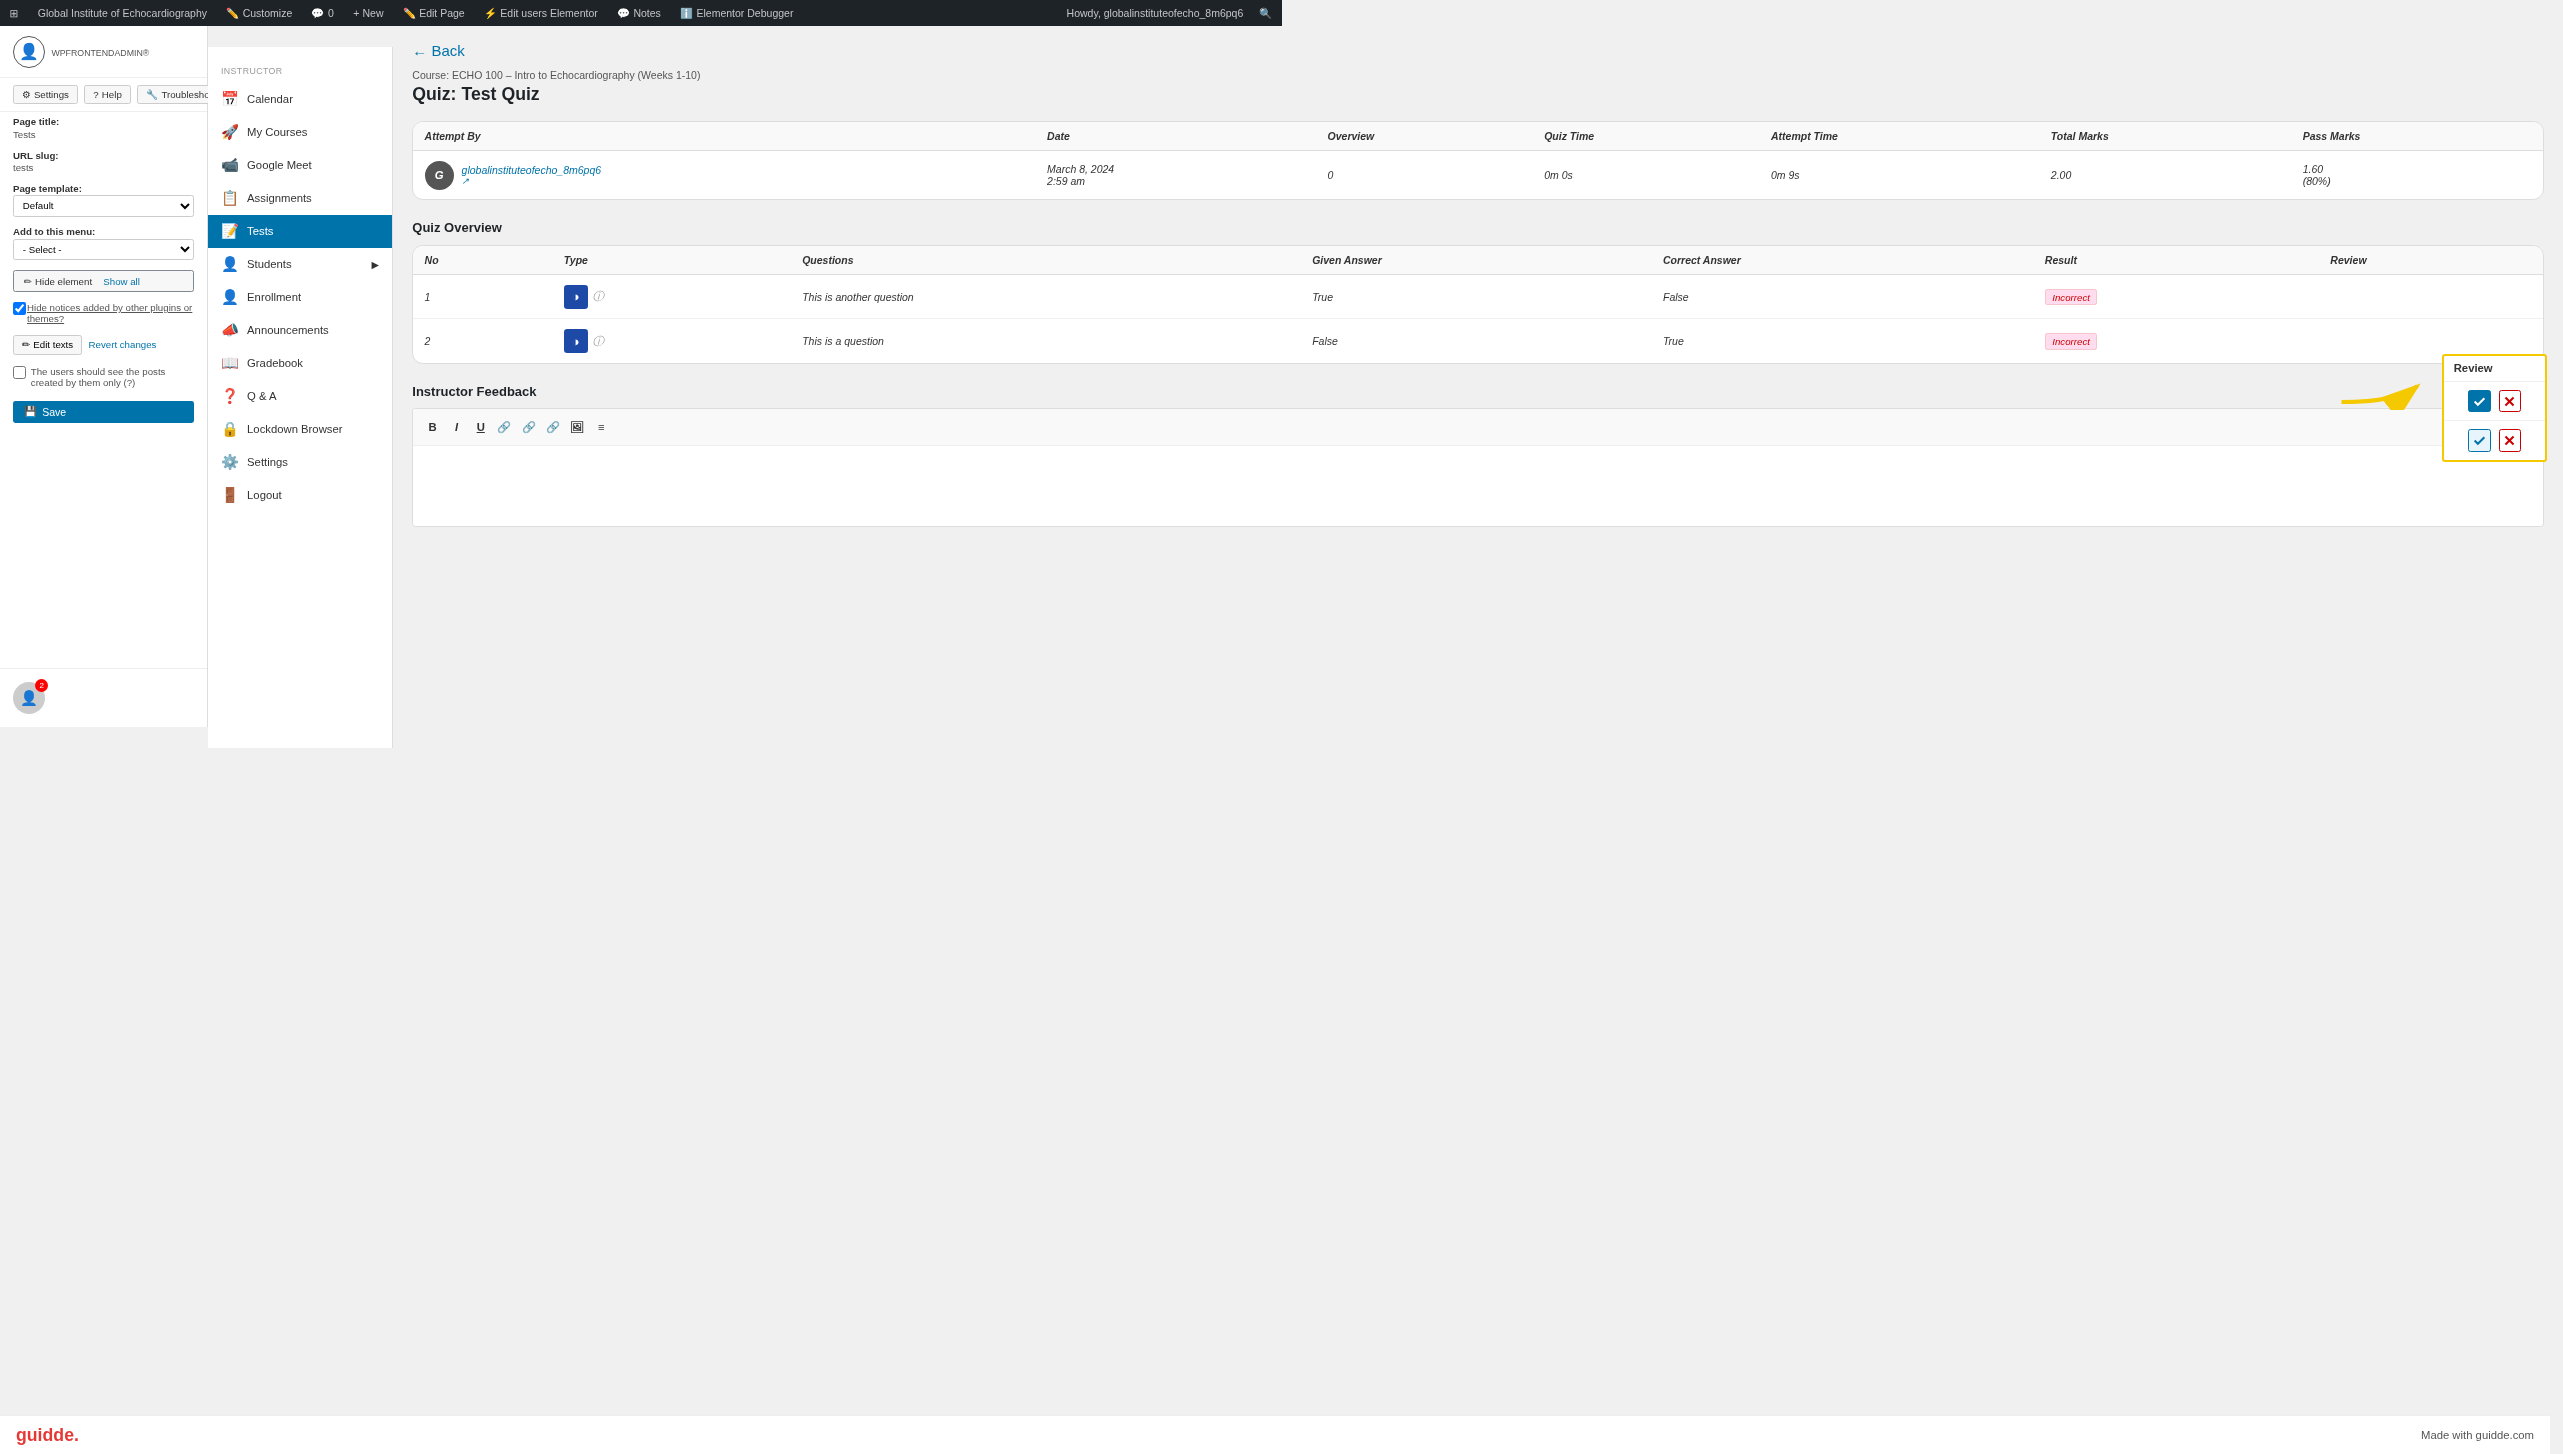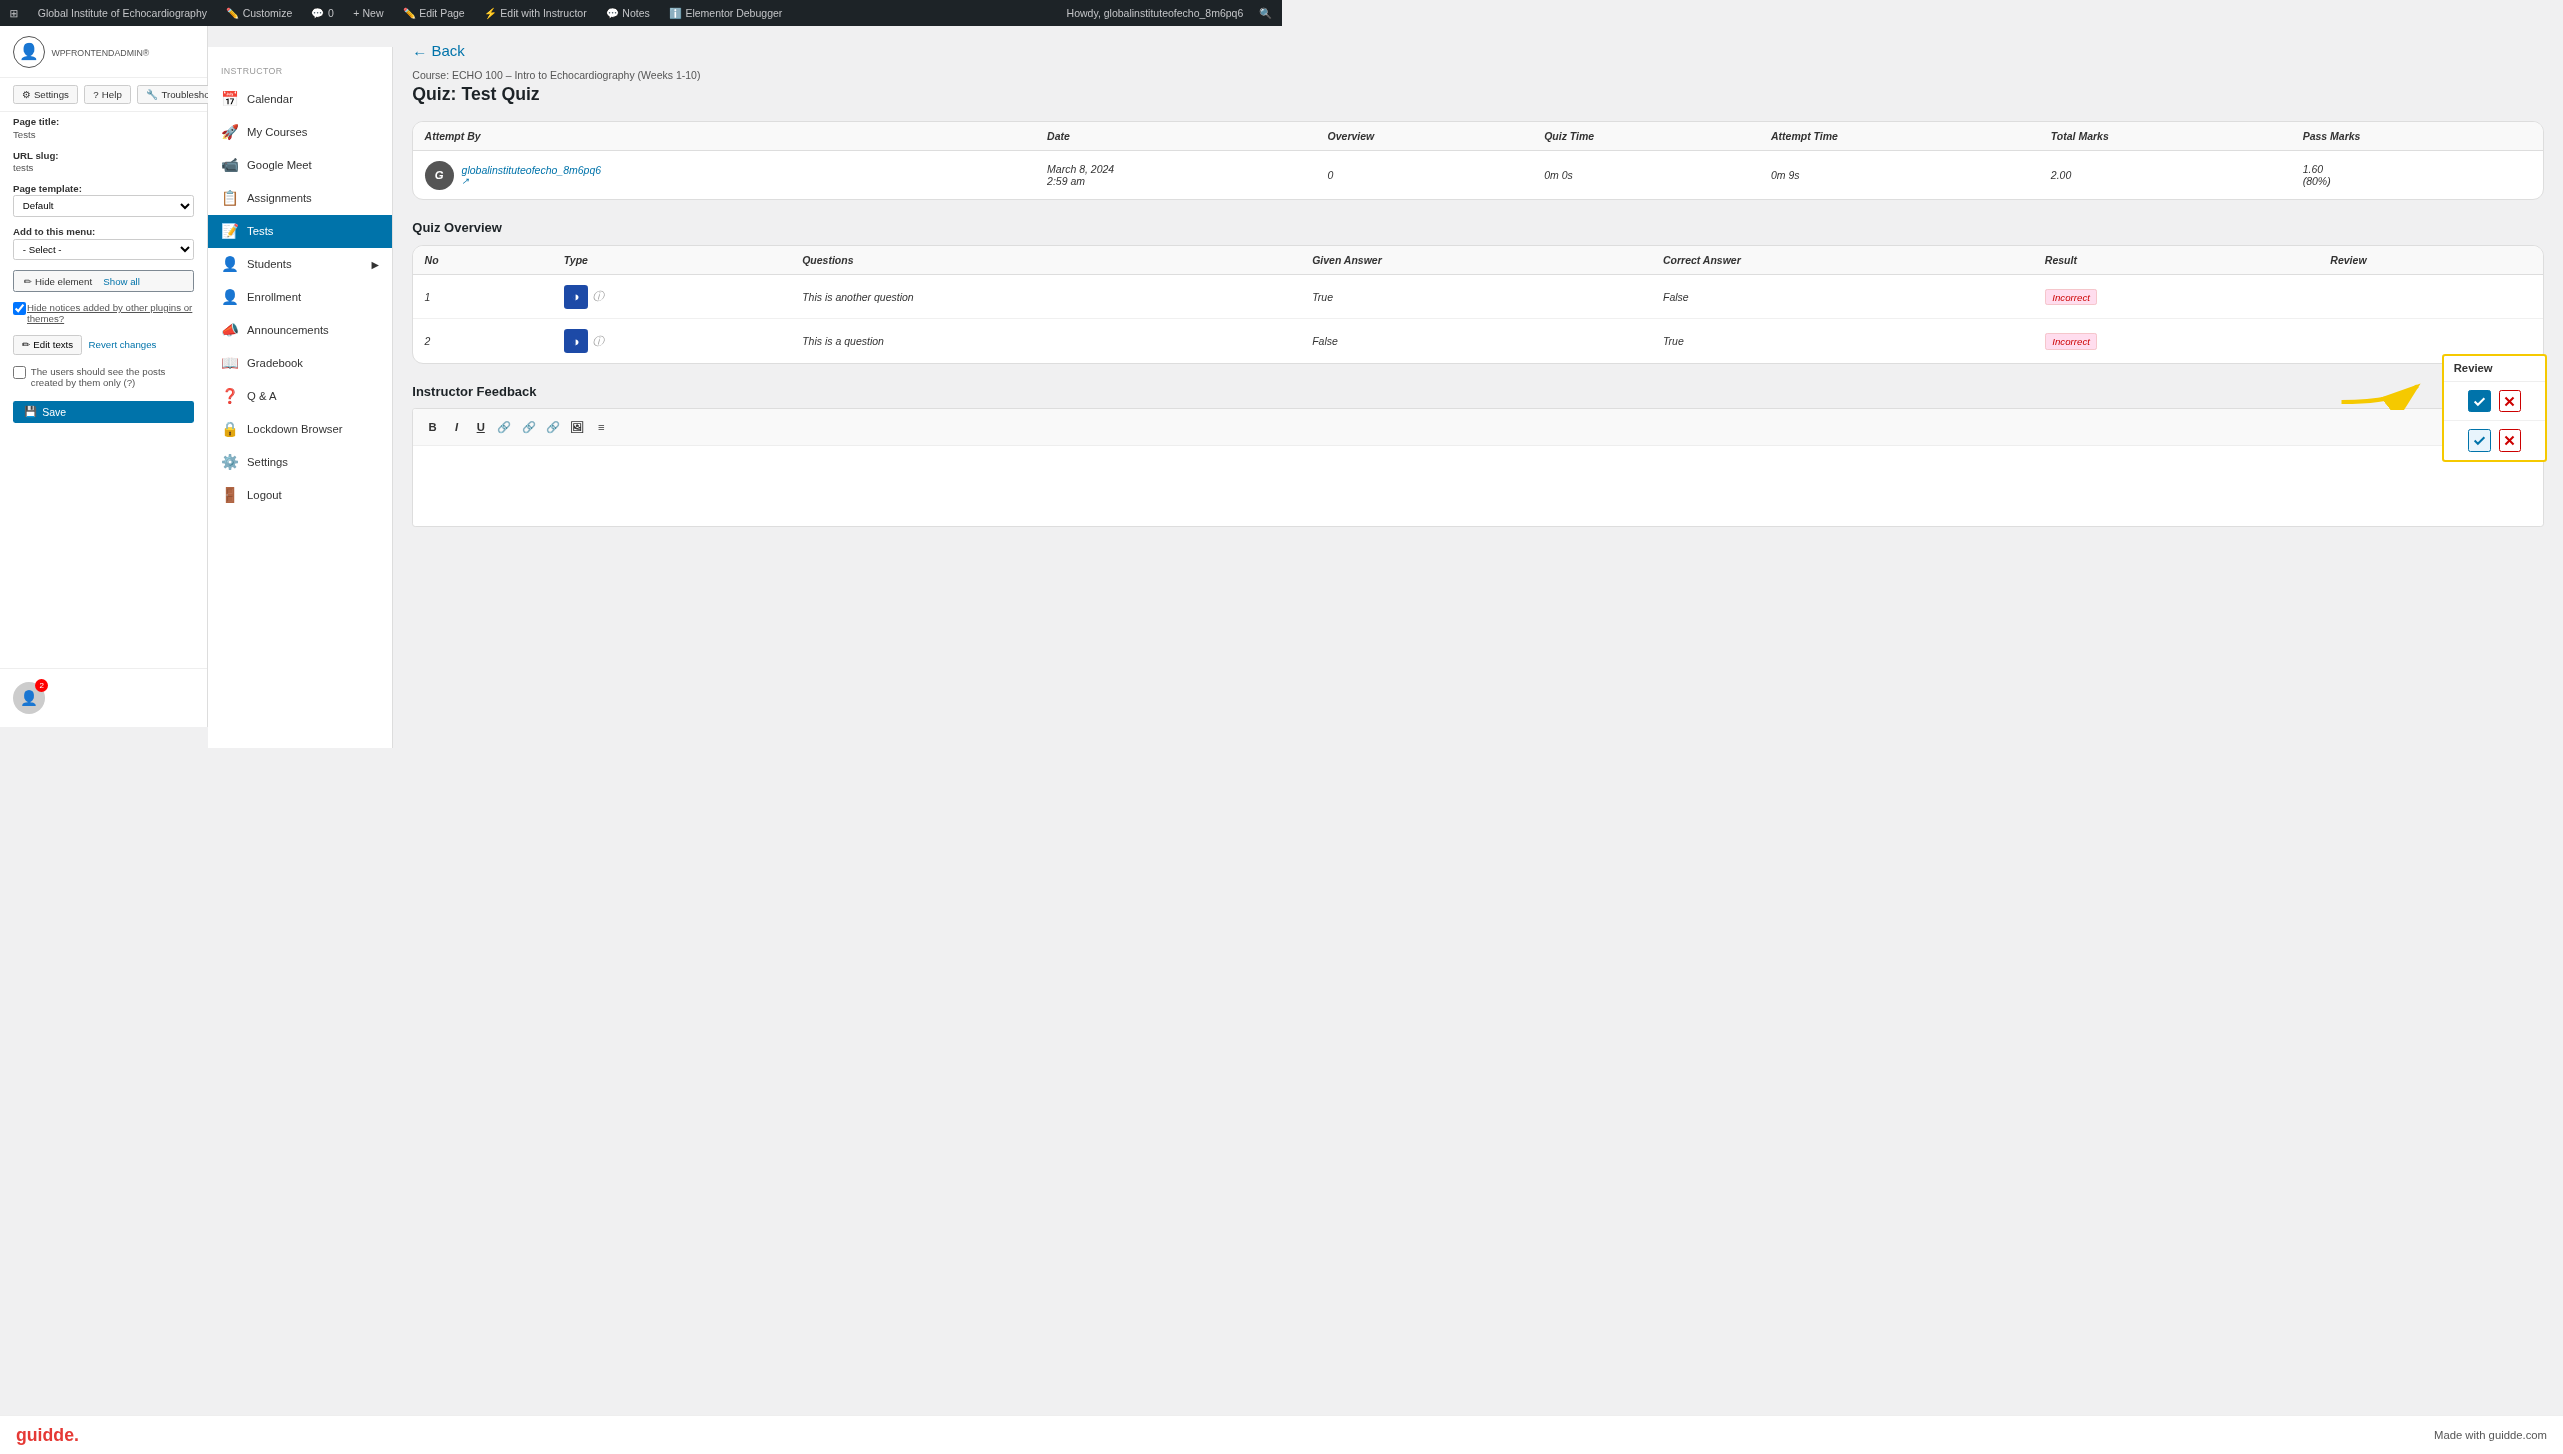--- a/index.html
+++ b/index.html
@@ -374,21 +374,21 @@
     .editor-body {
       min-height: 80px;
       padding: 9.7px;
     }
 
     
     .guidde-footer {
       position: fixed;
       bottom: 0;
       left: 0;
-      right: 0;
+      right: 13px;
       background: #fff;
       border-top: 0.8px solid #eee;
       height: 39px;
       display: flex;
       align-items: center;
       padding: 0 16px;
       z-index: 100;
     }
     .guidde-logo { font-size: 17.7px; font-weight: 700; color: #e53935; }
     .guidde-tagline { margin-left: auto; font-size: 11.3px; color: #555; }
@@ -396,21 +396,21 @@
 </head>
 <body>
 
 <div class="admin-bar">
   <span class="admin-bar-item">⊞</span>
   <span class="admin-bar-item">Global Institute of Echocardiography</span>
   <span class="admin-bar-item">✏️ <span>Customize</span></span>
   <span class="admin-bar-item">💬 <span>0</span></span>
   <span class="admin-bar-item">+ <span>New</span></span>
   <span class="admin-bar-item">✏️ <span>Edit Page</span></span>
-  <span class="admin-bar-item">⚡ <span>Edit with Instructor</span></span>
+  <span class="admin-bar-item">⚡ <span>Edit users Elementor</span></span>
   <span class="admin-bar-item">💬 <span>Notes</span></span>
   <span class="admin-bar-item">ℹ️ <span>Elementor Debugger</span></span>
   <div class="admin-bar-right">
     <span class="admin-bar-item">Howdy, globalinstituteofecho_8m6pq6</span>
     <span class="admin-bar-item">🔍</span>
   </div>
 </div>
 
 <div class="left-panel">
   <div class="wpfa-header">

